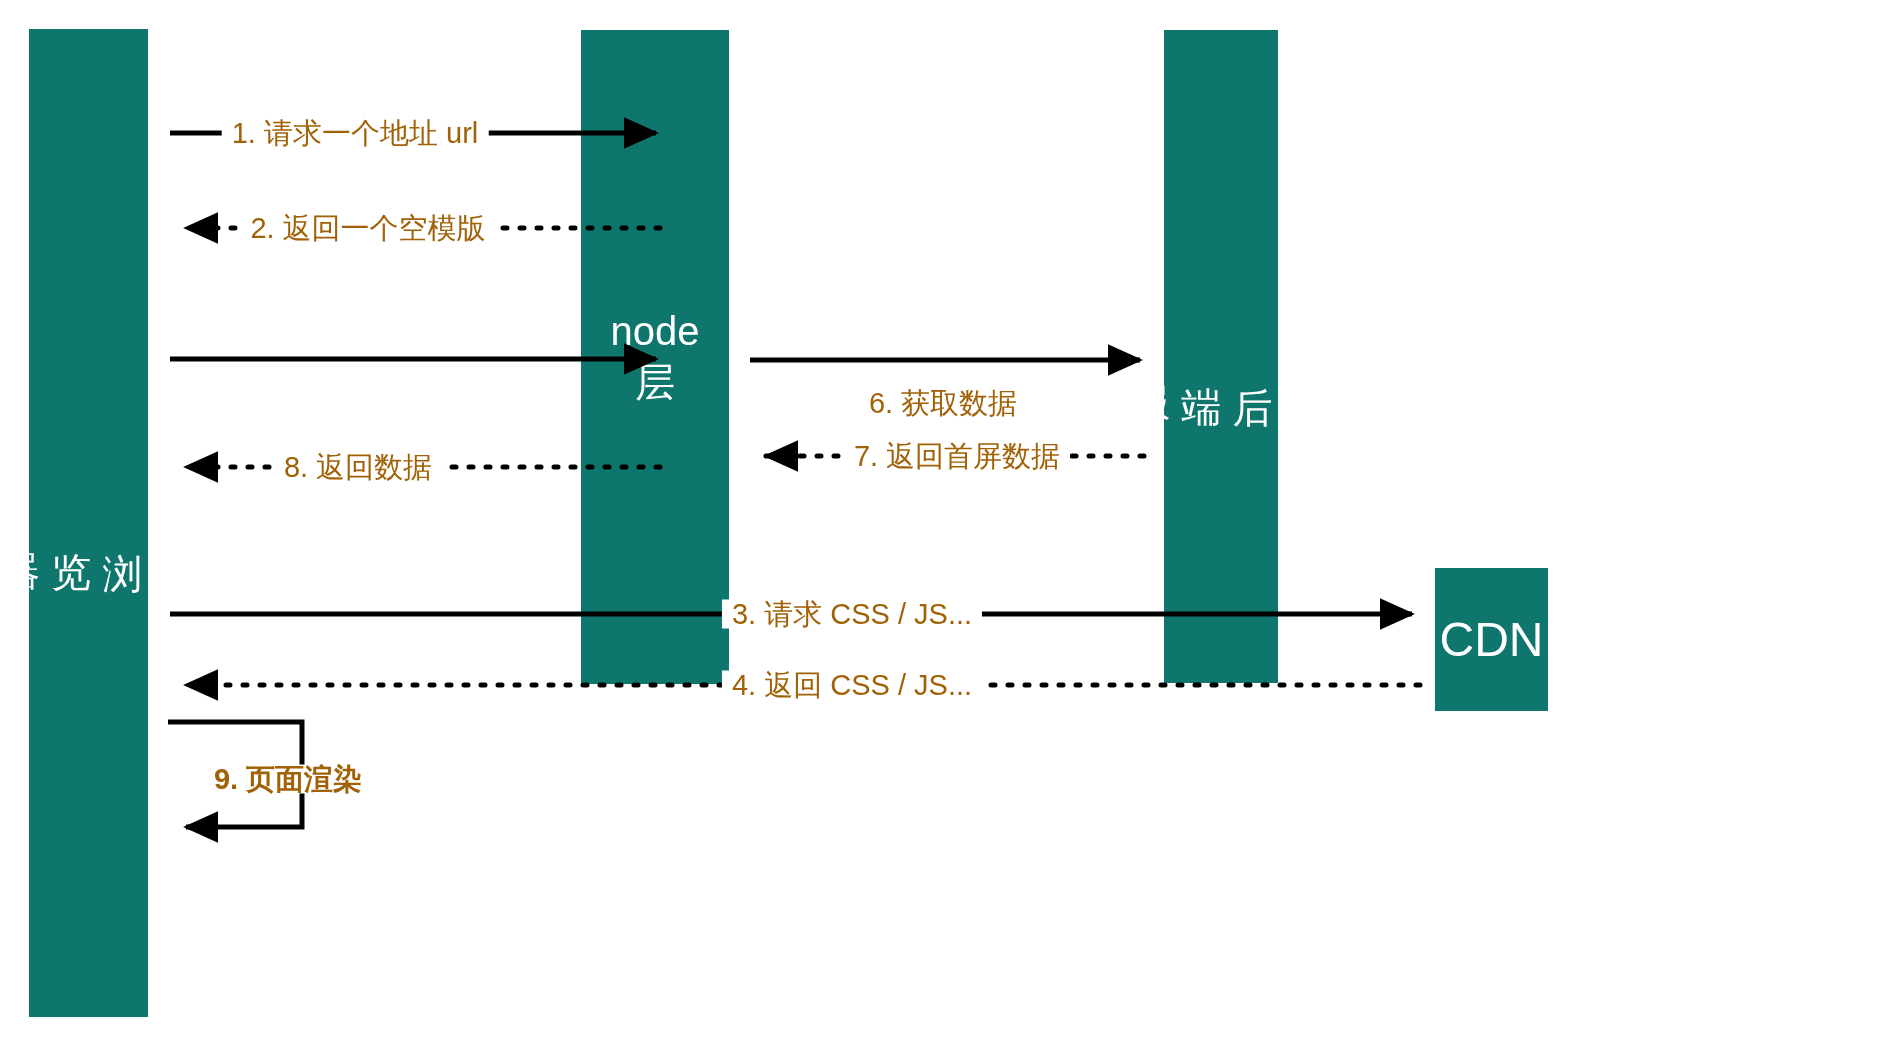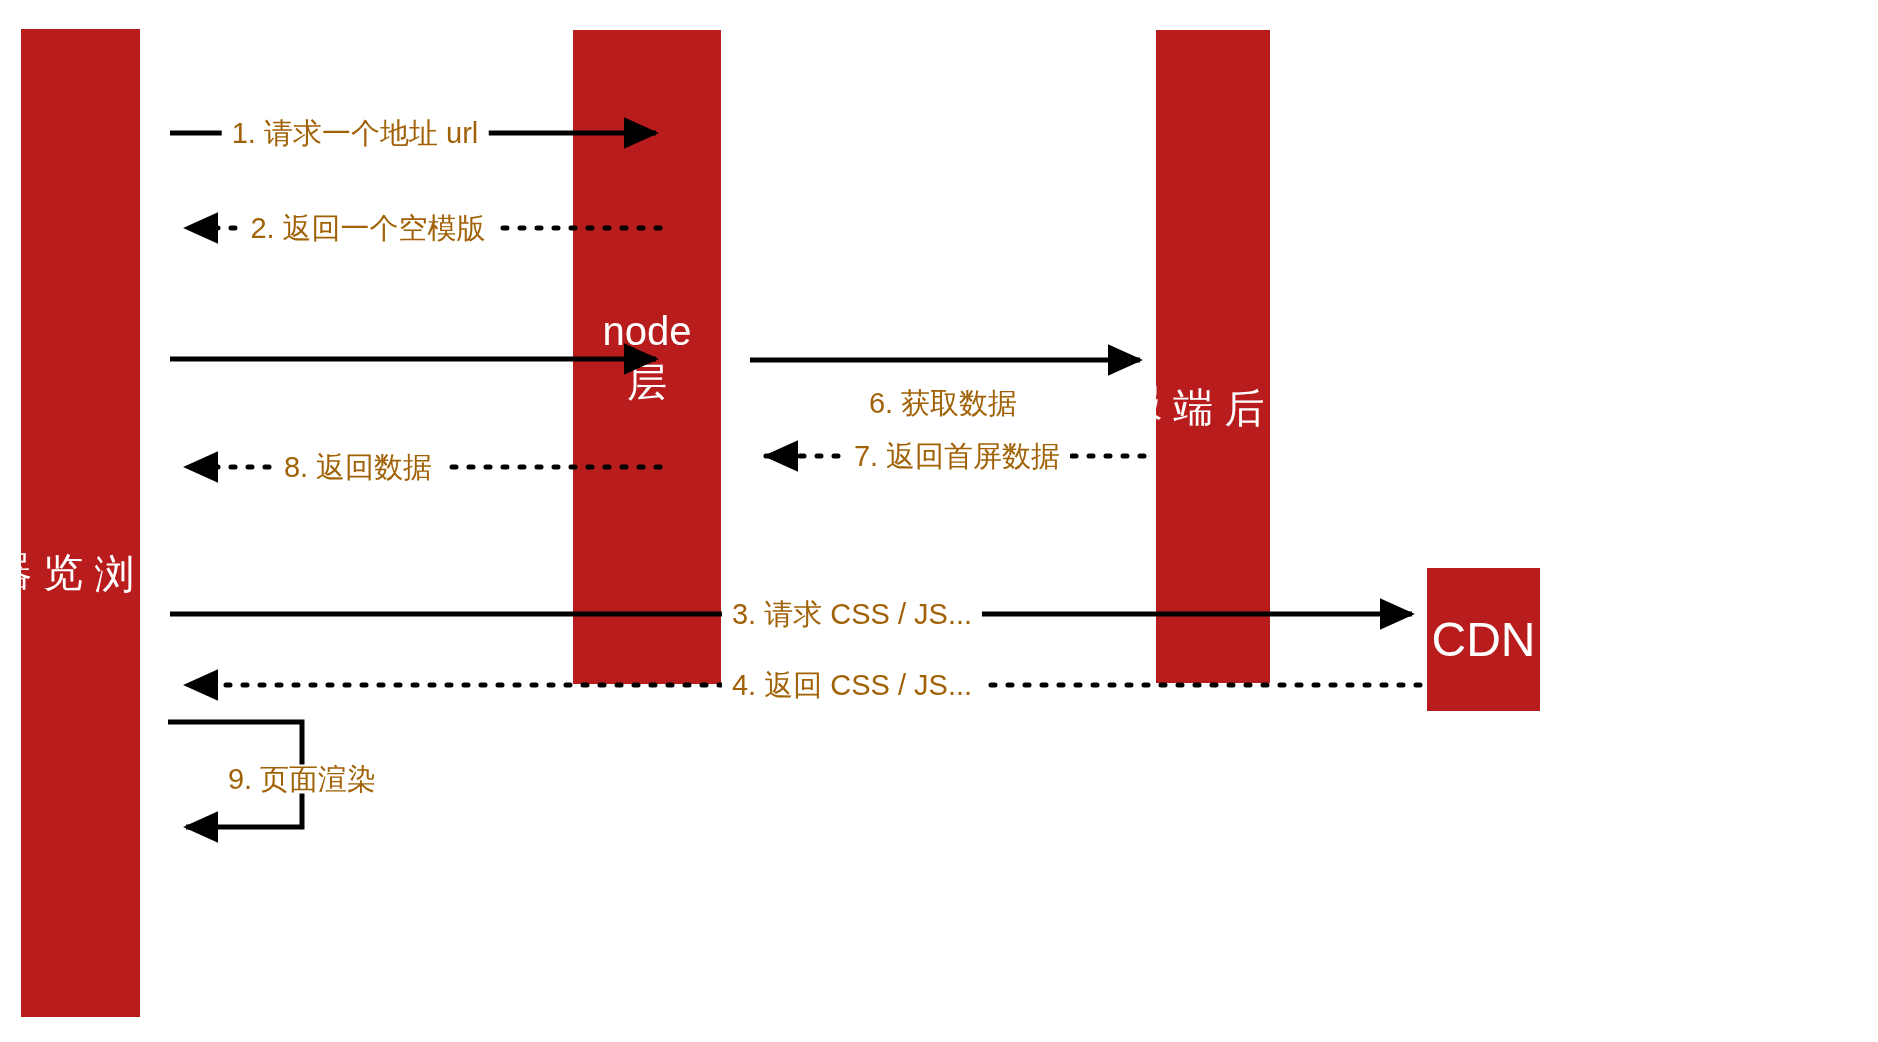--- a/index.html
+++ b/index.html
@@ -10,28 +10,29 @@
   #canvas {
     position: relative;
     width: 1878px;
     height: 1042px;
     background: #ffffff;
     font-family: "Liberation Sans", "DejaVu Sans", sans-serif;
     overflow: hidden;
   }
   .lifeline {
     position: absolute;
-    background: #b91c1c;
+    background: #0f766e;
     color: #ffffff;
     display: flex;
     align-items: center;
     justify-content: center;
     text-align: center;
     line-height: 1.28;
     font-weight: 400;
+    margin-left: 8px;
   }
   .lifeline-label {
     display: block;
     width: 100%;
     white-space: pre-line;
   }
   .vertical-label {
     writing-mode: vertical-rl;
     text-orientation: upright;
     letter-spacing: 0.10em;
@@ -120,15 +121,15 @@
   <div class="msg-label" style="left:358px; top:467px;">8. 返回数据</div>
 
   <div class="msg-label" style="left:943px; top:360px;margin-top:43px;">6. 获取数据</div>
 
   <div class="msg-label" style="left:957px; top:456px;text-align:center;">7. 返回首屏数据</div>
 
   <div class="msg-label" style="left:852px; top:614px;">3. 请求 CSS / JS...</div>
 
   <div class="msg-label" style="left:852px; top:685px;">4. 返回 CSS / JS...</div>
 
-  <div class="msg-label" style="left:302px; top:779px;">9. 页面渲染</div>
+  <div class="msg-label" style="left:288px; top:779px;font-weight:bold;">9. 页面渲染</div>
 
 </div>
 
 </body></html>

